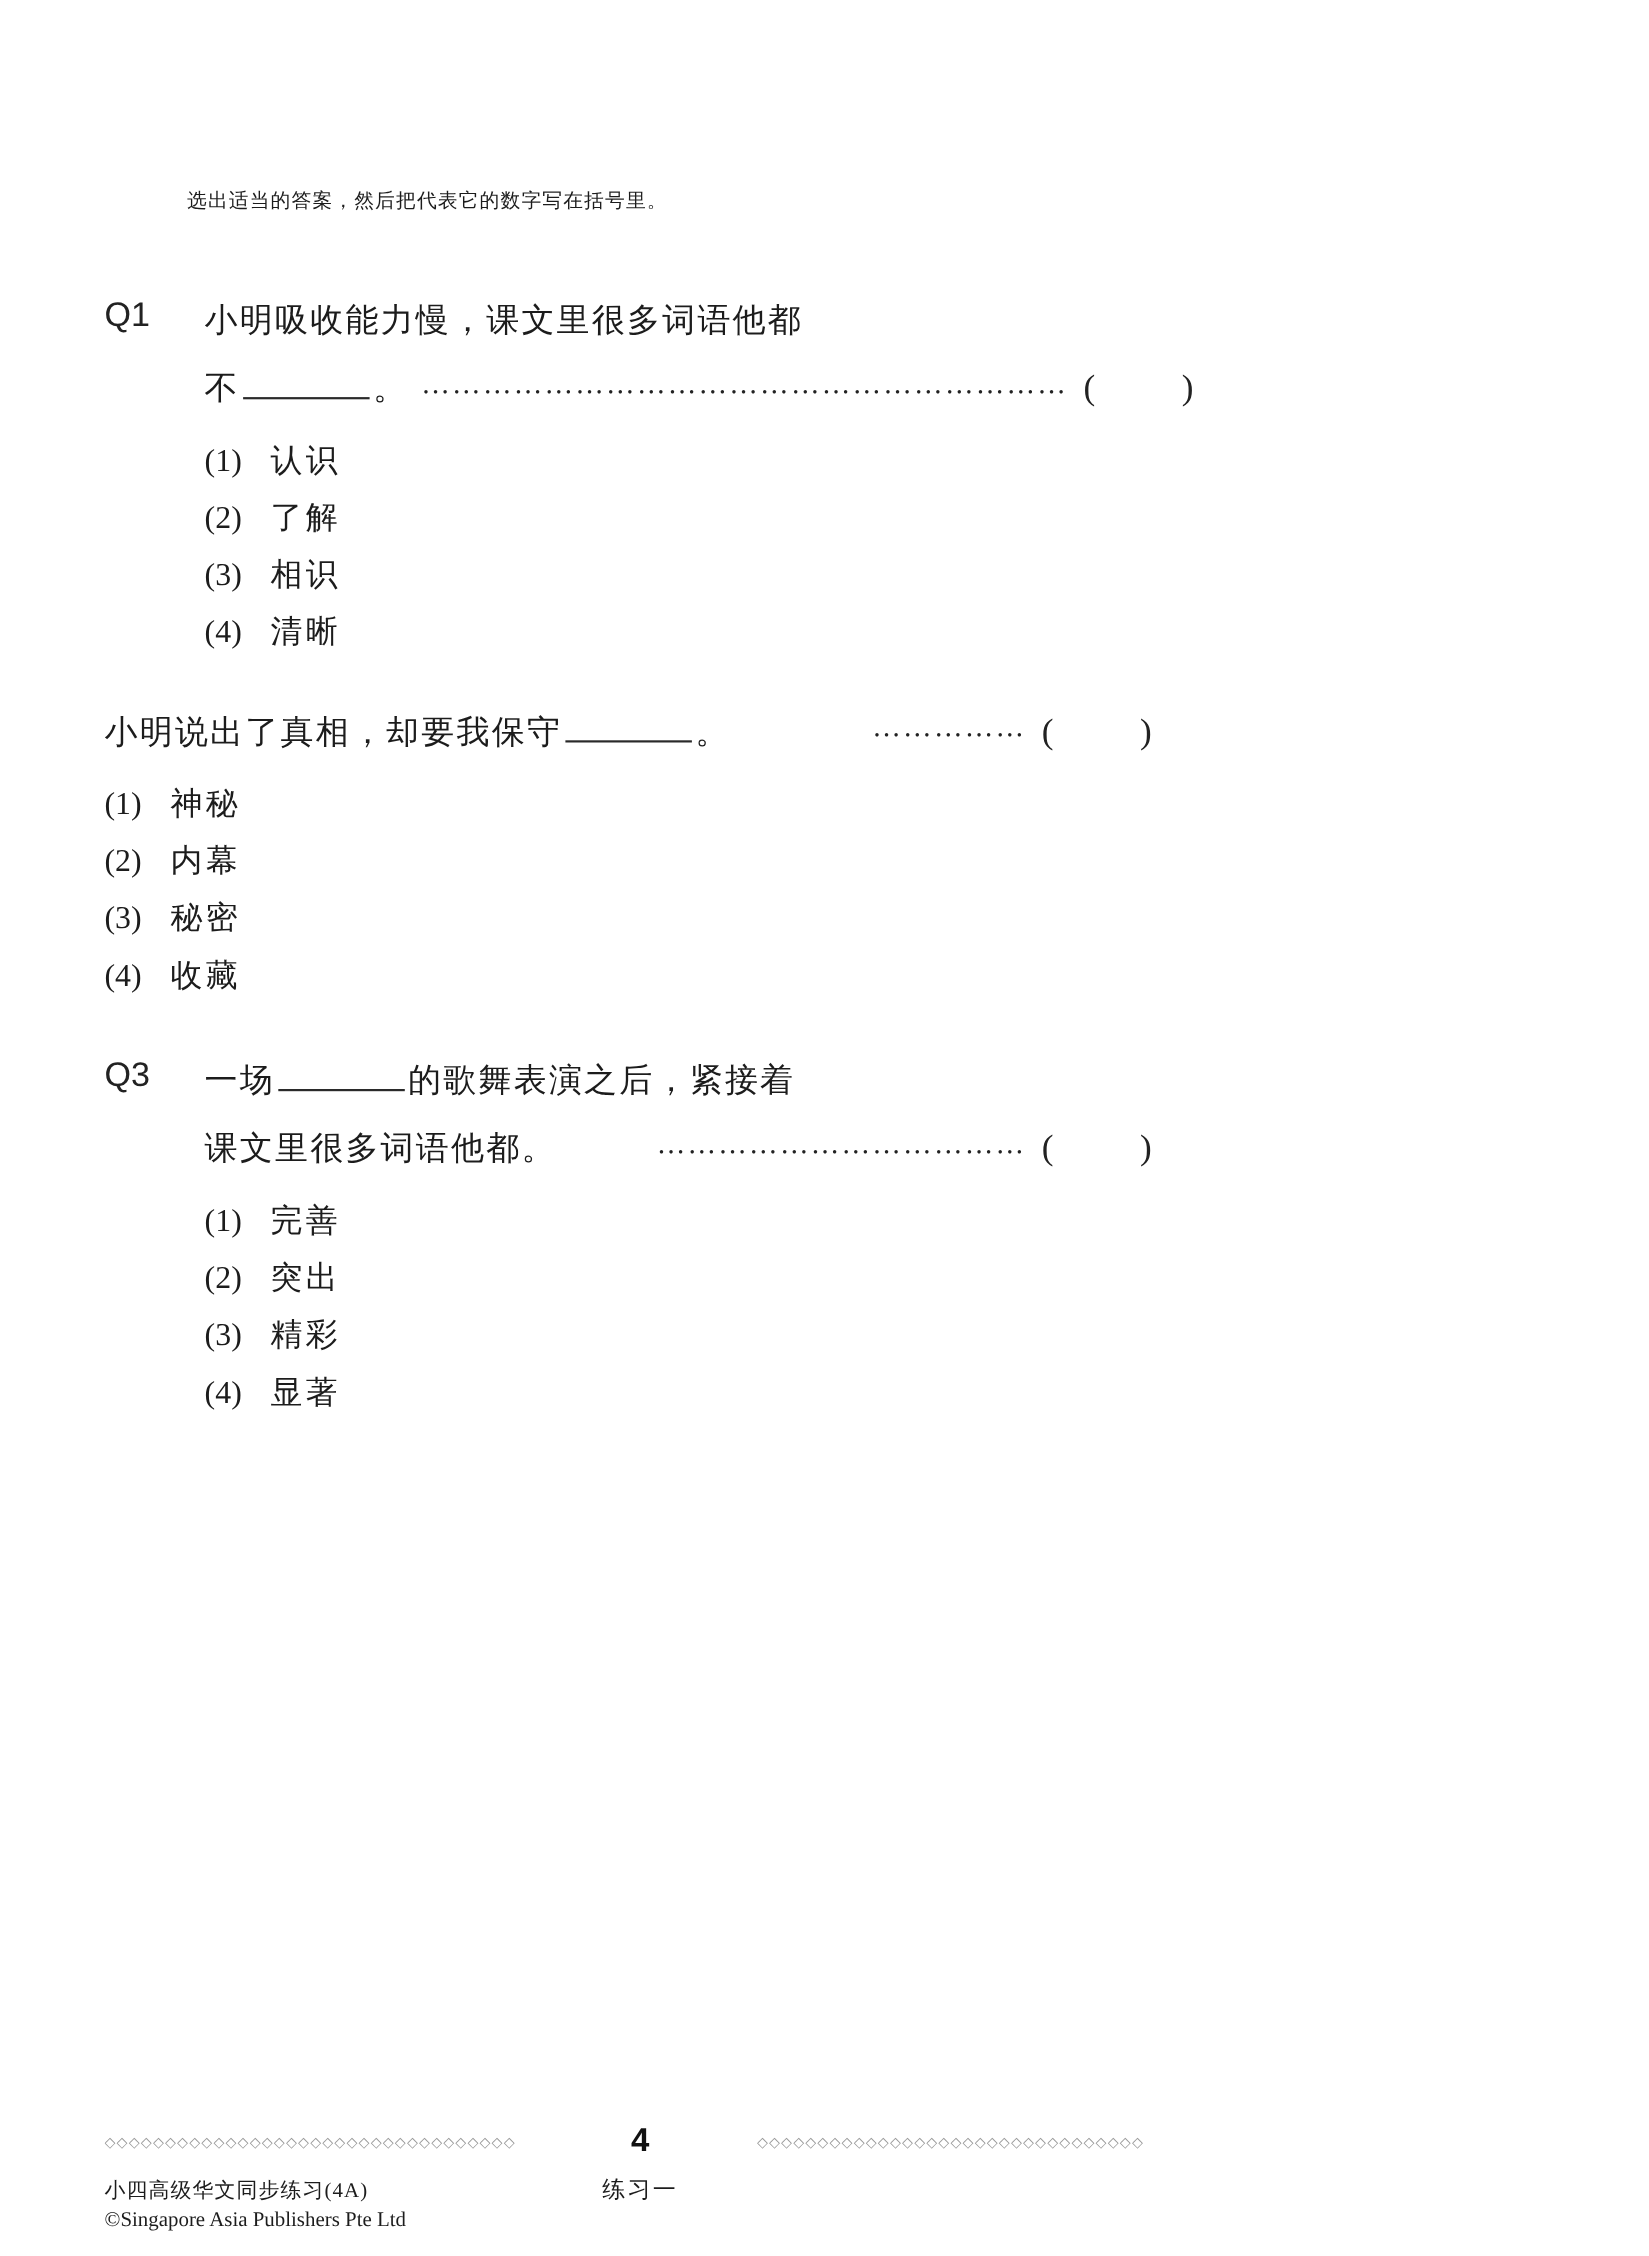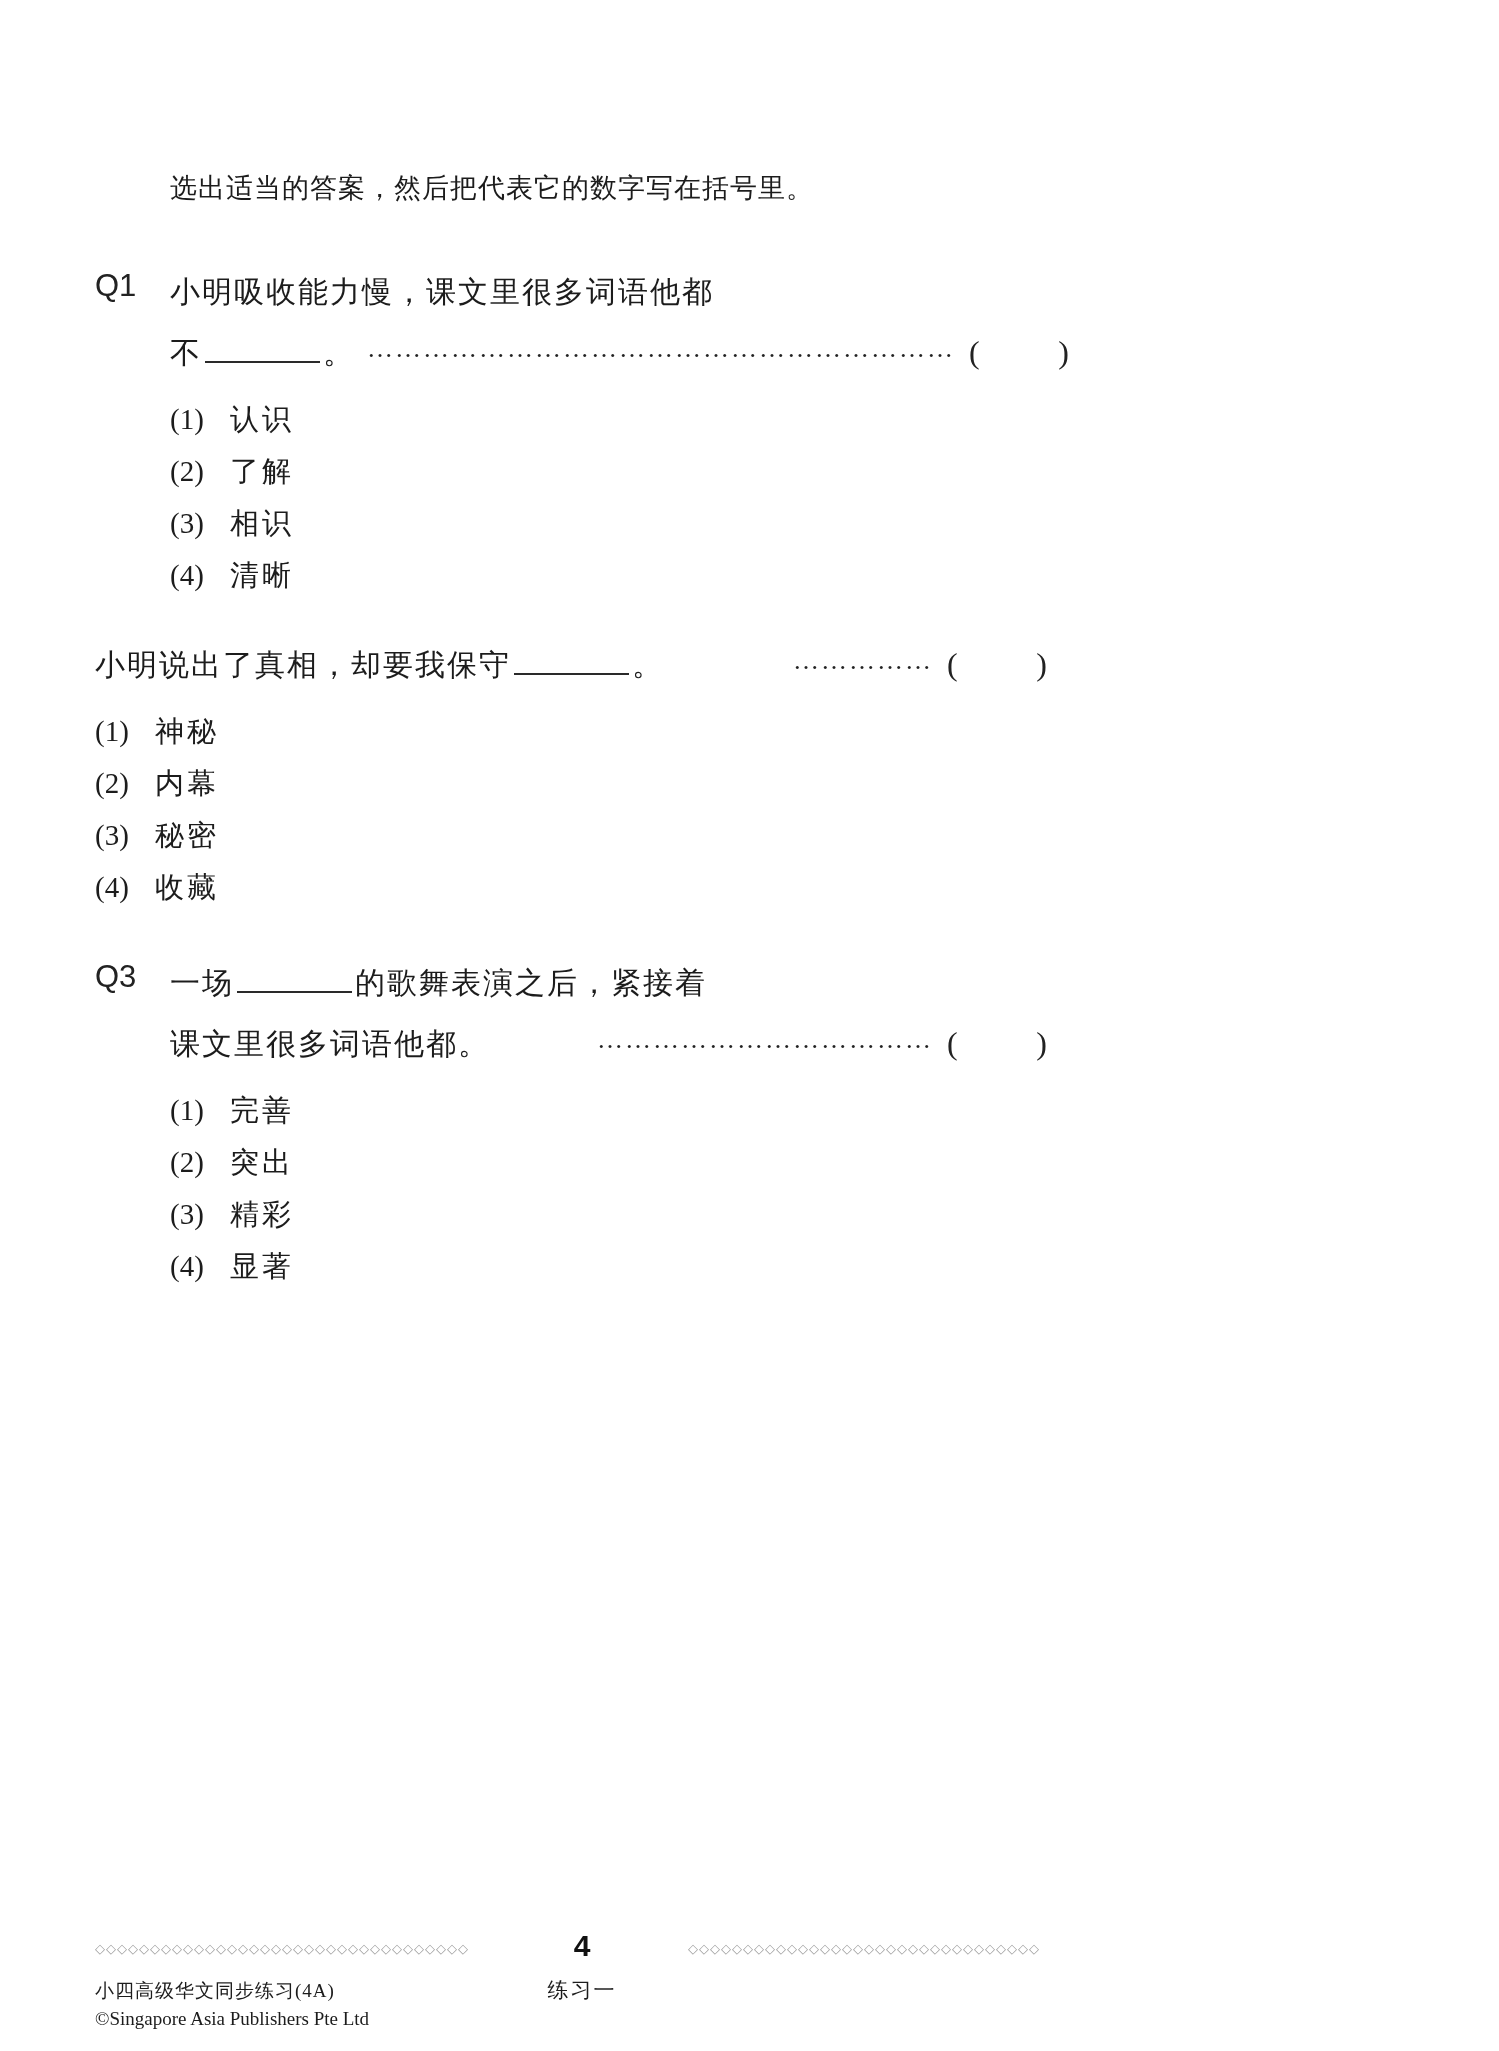--- a/index.html
+++ b/index.html
@@ -13,24 +13,24 @@
     overflow:hidden;
   }
 
   .section-title {
     position:absolute; left:100px; top:104px;
     font-family:"Liberation Sans", sans-serif;
     font-weight:700; font-size:35px; letter-spacing:1px;
   }
   .instruction {
     position:absolute; left:170px; top:170px;
-    font-size:27px; letter-spacing:1px;
-  }
-
-  .question { position:absolute; left:95px; width:952px; display:flex; }
+    font-size:18px; letter-spacing:1px;
+  }
+
+  .question { position:absolute; left:95px; width:952px; display:flex;gap:16px; }
   .q1 { top:262px; } .q2 { top:634px; } .q3 { top:953px; }
 
   .q-label {
     width:75px; flex:0 0 75px;
     font-family:"Liberation Sans", sans-serif;
     font-size:31px; padding-top:6px; color:#222;
   }
   .q-body { flex:1; font-size:30px;font-family:Liberation Serif, serif; }
 
   .q-line {

